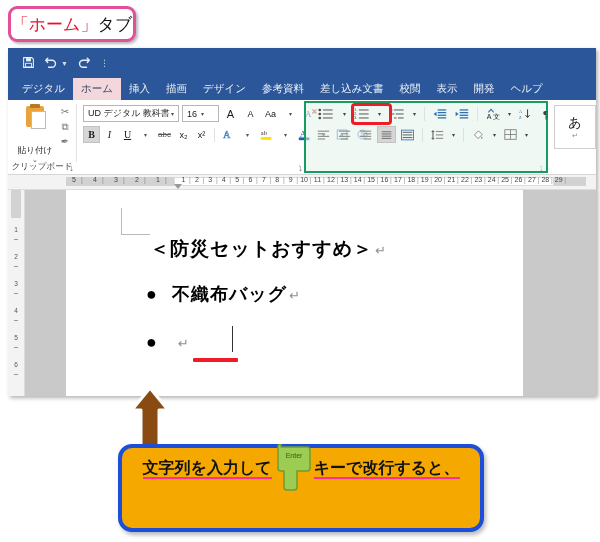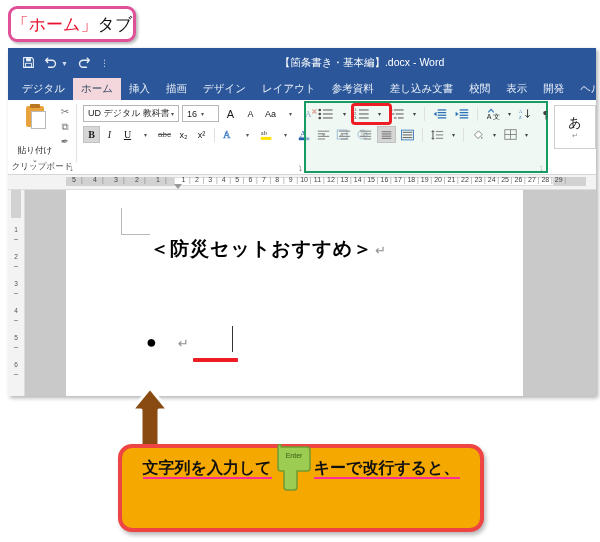--- a/index.html
+++ b/index.html
@@ -181,21 +181,21 @@
     position:absolute;left:127px;top:168px;width:45px;height:4px;background:#ee1c25;border-radius:1px;
   }
 
   
   #up-arrow{position:absolute;left:128px;top:386px;width:44px;height:62px;z-index:4;}
 
   
   #bottom-callout{
     position:absolute;left:118px;top:444px;width:366px;height:88px;
     background:#f5a800;
-    border:4px solid #ef4444;
+    border:4px solid #1d4ed8;
     border-radius:14px;
     box-sizing:border-box;
     box-shadow:2px 3px 4px rgba(0,0,0,.28);
     z-index:5;
   }
   #bottom-callout .cline{
     position:absolute;left:0;right:0;text-align:center;
     font-size:16px;font-weight:bold;color:#111;white-space:nowrap;
   }
   #cline1{top:10px;}
@@ -230,30 +230,28 @@
           </svg>
       </span>
       <span class="caret">▼</span>
       <span class="qb">
         <svg width="14" height="13" viewBox="0 0 16 16">
             <path d="M12 8 L14.5 5.2 M14.5 5.2 L12 2.6 M14.5 5.2 H6.8 a4.3 4.3 0 0 0 0 8.6 H11" fill="none" stroke="#e8eef7" stroke-width="1.7" stroke-linecap="round" stroke-linejoin="round"></path>
           </svg>
       </span>
       <span class="qb" style="font-size:9px;opacity:.8">⋮</span>
     </div>
-    <div id="doc-title">【箇条書き・基本編】.docx  -  Word</div>
   </div>
 
   <div id="tab-strip">
       <div class="tab">デジタル</div>
       <div class="tab active">ホーム</div>
       <div class="tab">挿入</div>
       <div class="tab">描画</div>
       <div class="tab">デザイン</div>
-      <div class="tab">レイアウト</div>
       <div class="tab">参考資料</div>
       <div class="tab">差し込み文書</div>
       <div class="tab">校閲</div>
       <div class="tab">表示</div>
       <div class="tab">開発</div>
       <div class="tab">ヘルプ</div>
     </div>
 
   <div id="ribbon">
 
@@ -605,20 +603,23 @@
         <div class="vn" style="top:171px">6</div>
         <div class="vt" style="top:184px"></div>
       </div>
     <div id="page">
       <div id="corner-mark"></div>
 
       <div class="docline" id="line-title">
         <span>＜防災セットおすすめ＞</span><span class="pilcrow">↵</span>
       </div>
 
+      <div class="docline" id="line-b1">
+        <span>●</span><span style="display:inline-block;width:14px"></span><span>不織布バッグ</span><span class="pilcrow">↵</span>
+      </div>
 
       <div class="docline" id="line-b2">
         <span>●</span><span style="display:inline-block;width:18px"></span><span class="pilcrow">↵</span>
       </div>
 
       <div id="caret"></div>
       <div id="red-underline"></div>
     </div>
   </div>
 </div>

